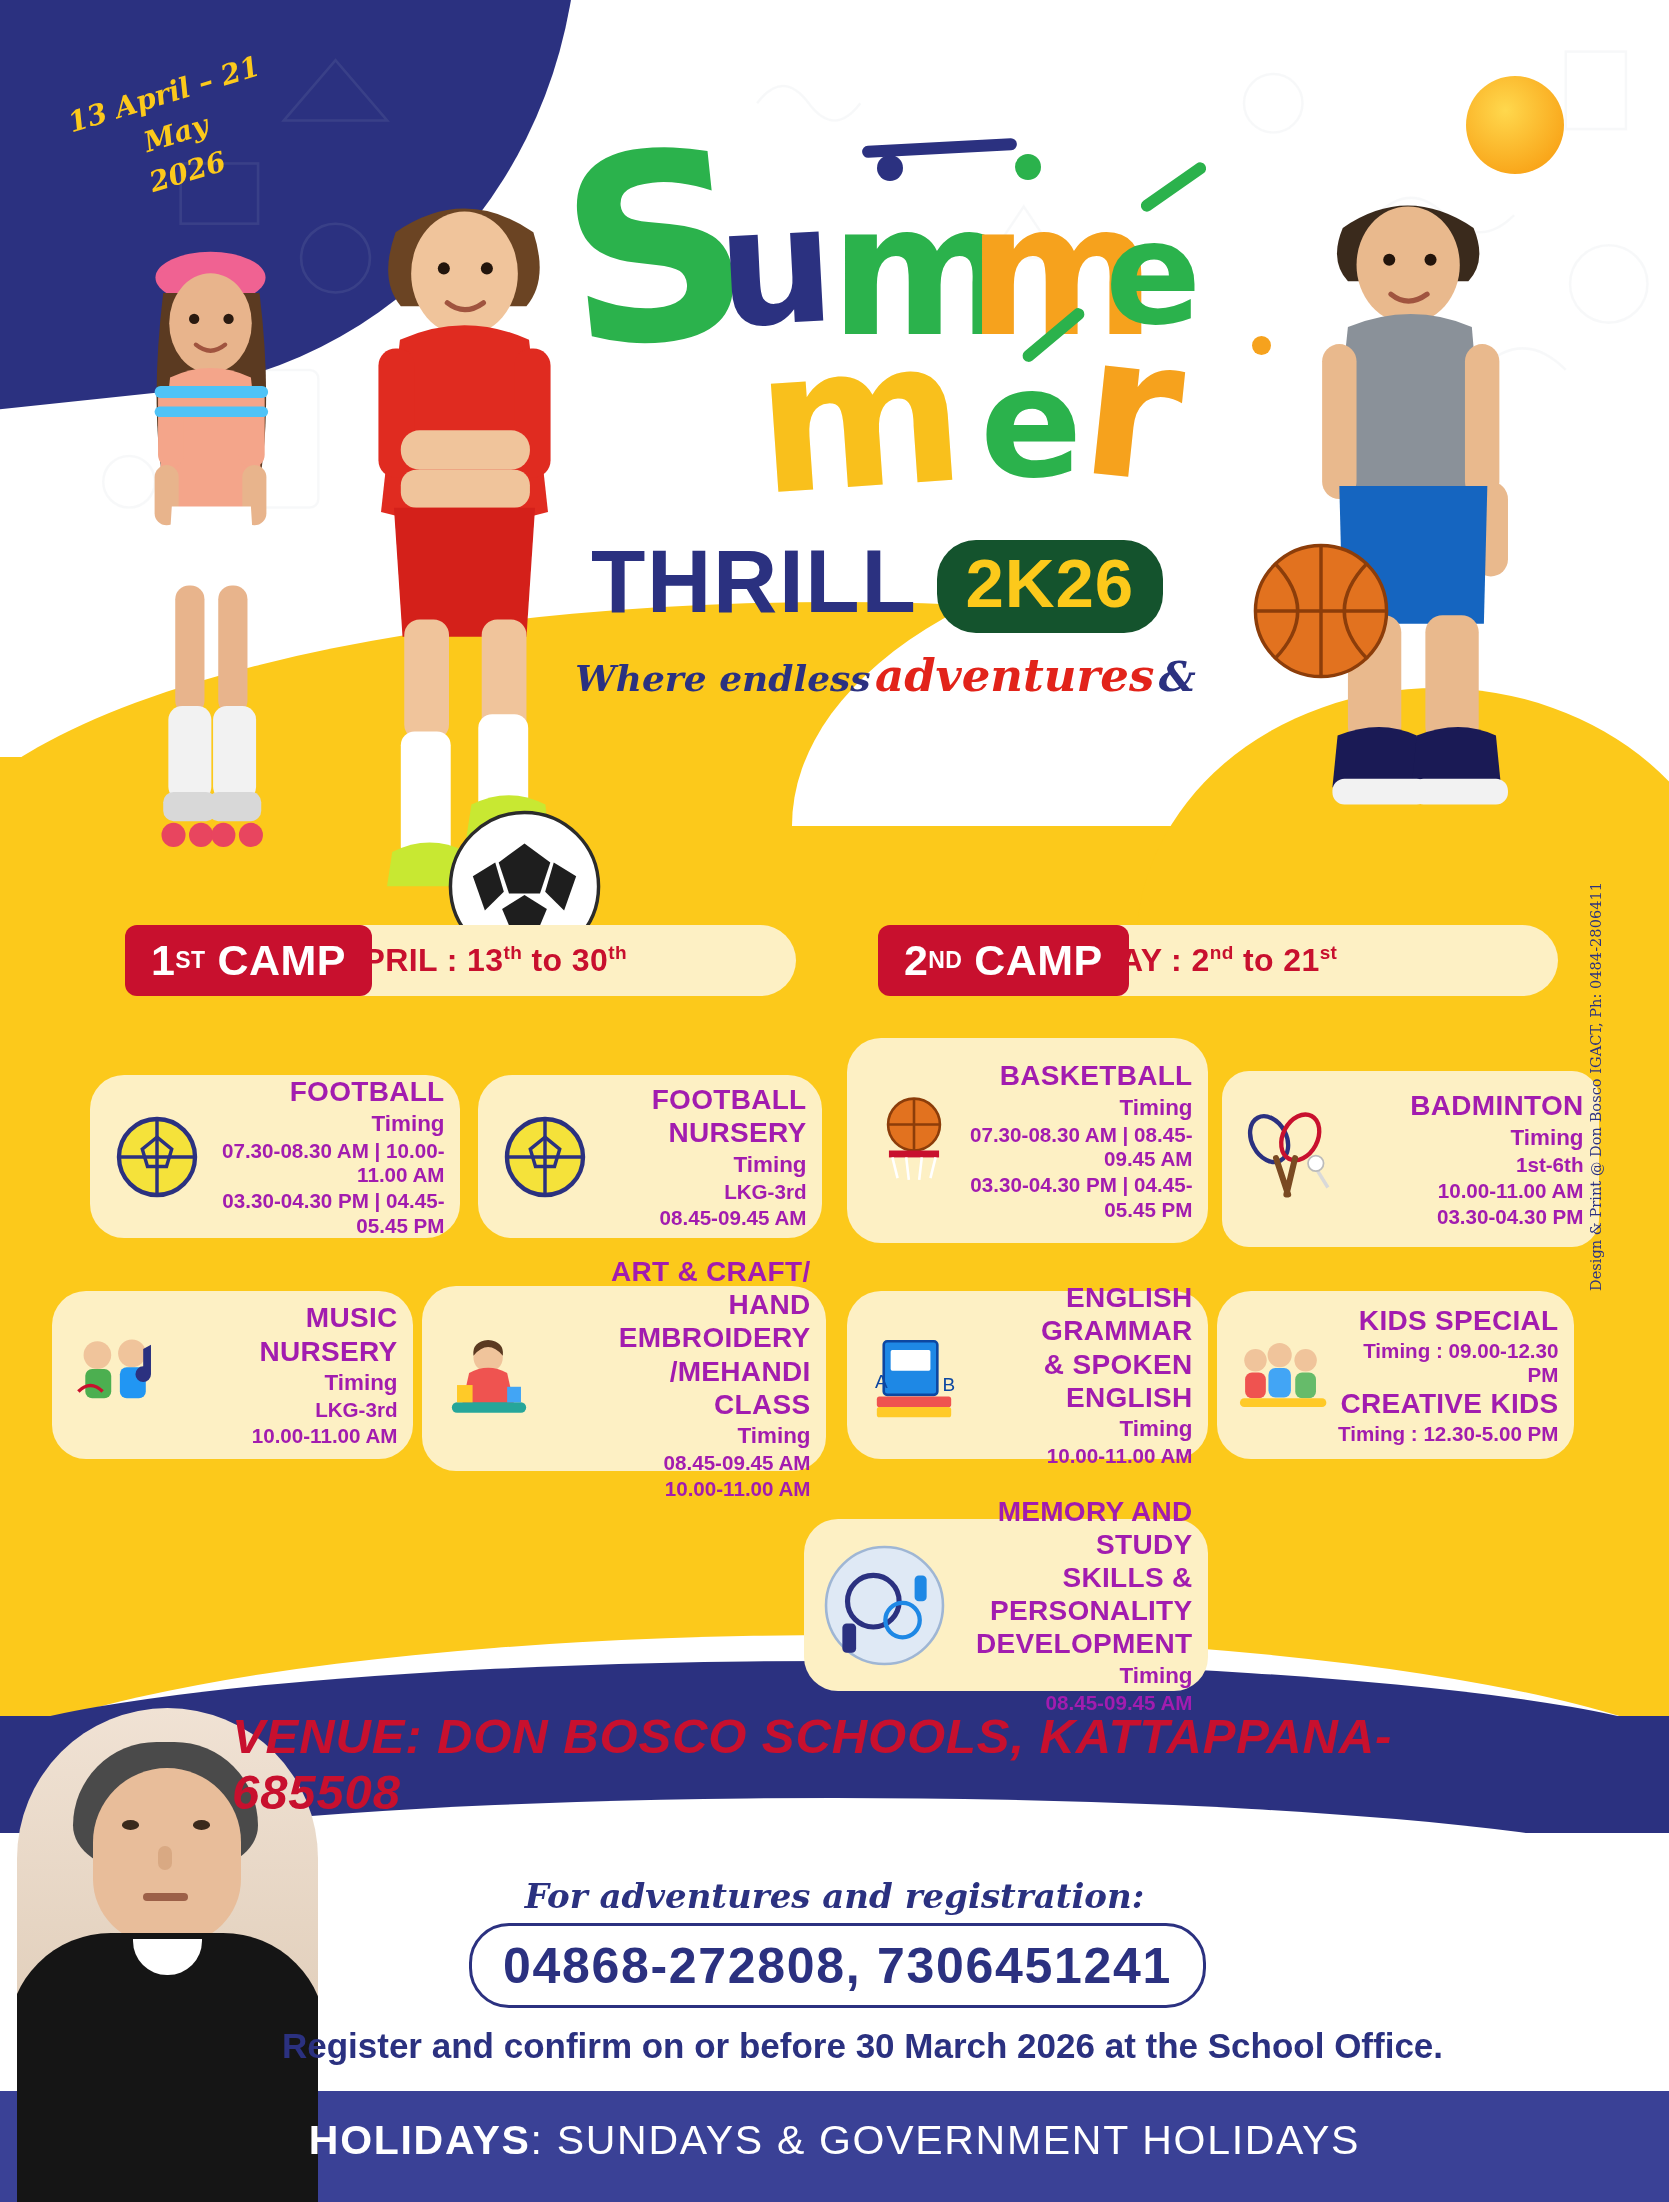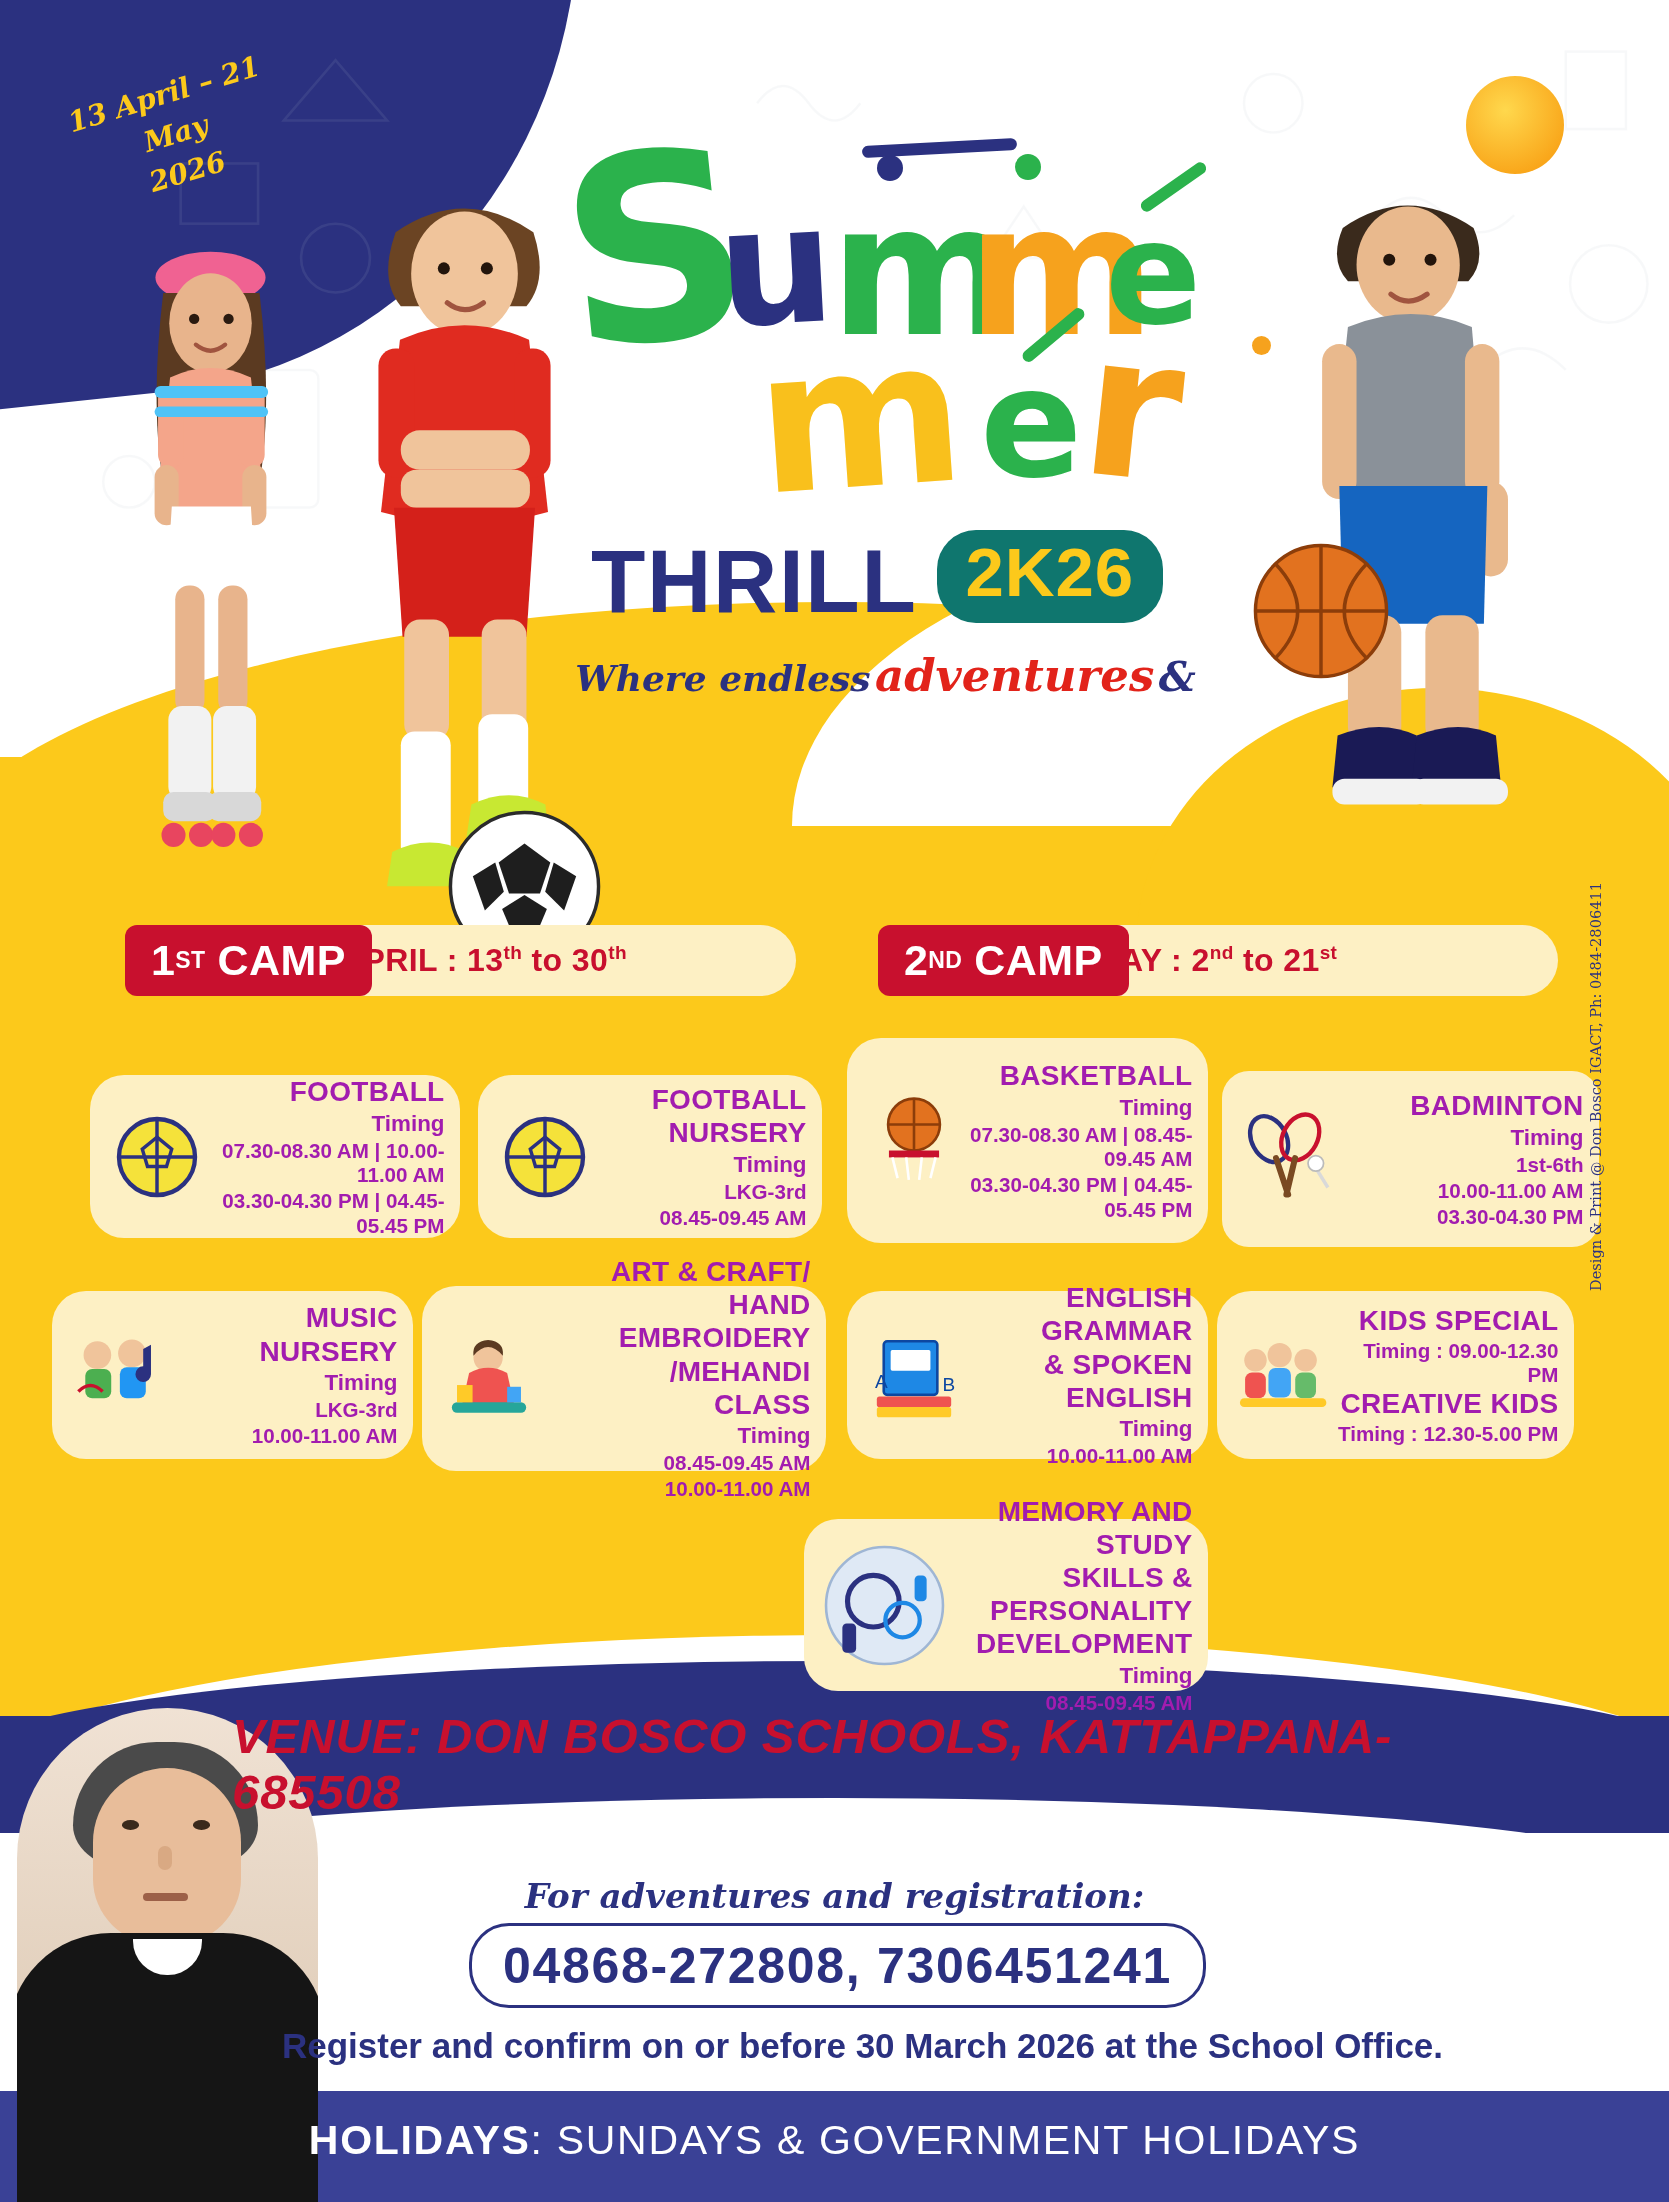--- a/index.html
+++ b/index.html
@@ -207,33 +207,33 @@
     height: 12px;
     border-radius: 6.9px;
   }
 
   .thrill-row {
     position: absolute;
     left: 0;
     top: 478px;
     width: 688px;
     display: flex;
-    align-items: flex-start;
+    align-items: flex-end;
     justify-content: center;
     gap: 19px;
   }
   .thrill-text {
     font-family: "Liberation Sans", sans-serif;
     font-size: 89px;
     font-weight: bold;
     color: #2b3180;
     letter-spacing: 1.7px;
   }
   .k2-badge {
-    background: #0f766e;
+    background: #14532d;
     color: #fcc91b;
     font-size: 69px;
     font-weight: bold;
     padding: 3.4px 29px 10.3px 29px;
     border-radius: 39px;
     font-family: "Liberation Sans", sans-serif;
     letter-spacing: 0.9px;
   }
 
   .tagline {

